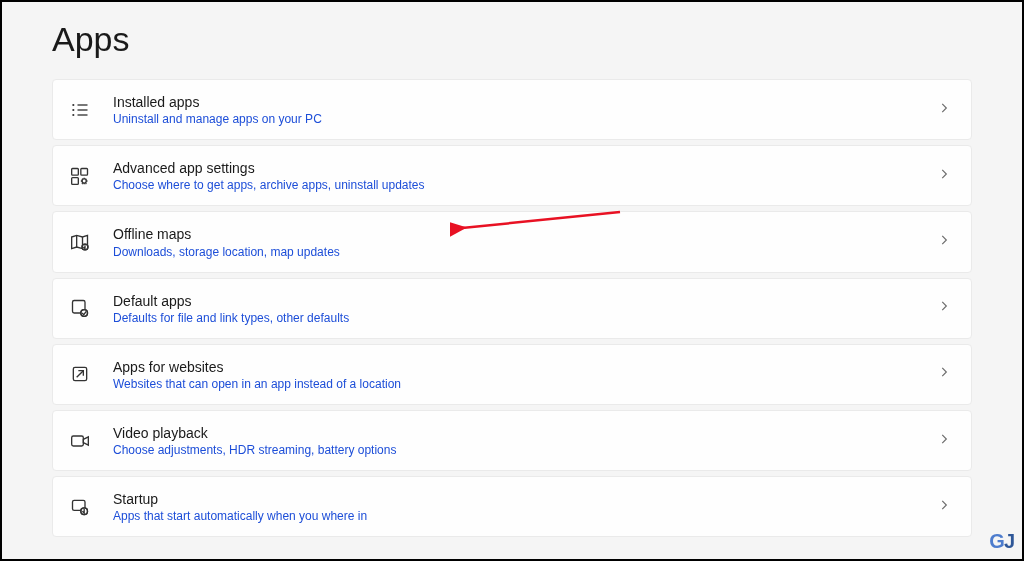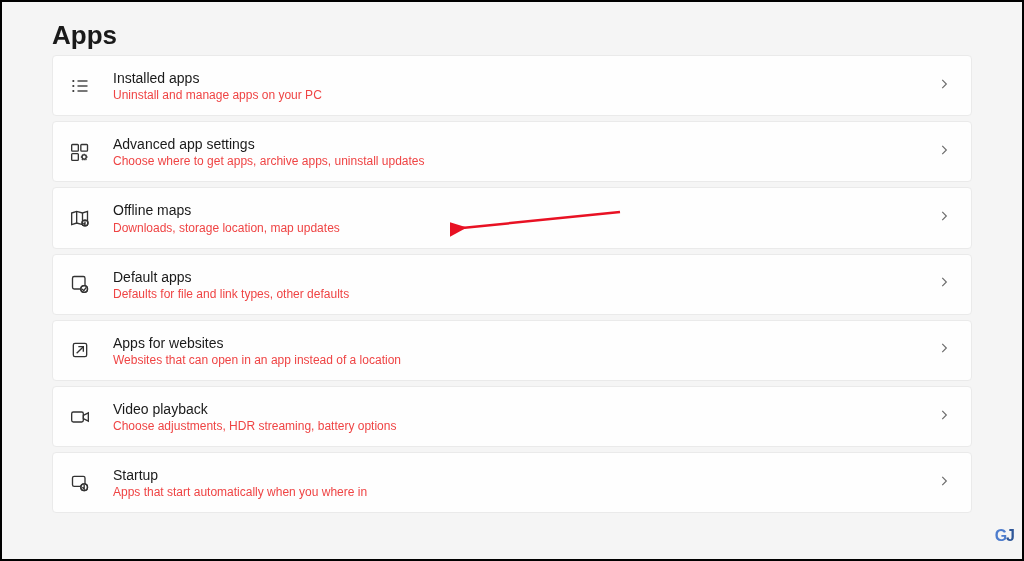--- a/index.html
+++ b/index.html
@@ -9,24 +9,24 @@
       width: 1024px;
       height: 561px;
       border: 2px solid #000;
       position: relative;
       overflow: hidden;
     }
     .container {
       padding: 18px 50px;
     }
     .page-title {
-      font-size: 26px;
-      font-weight: 700;
+      font-size: 34px;
+      font-weight: 400;
       color: #1a1a1a;
-      margin-bottom: 4px;
+      margin-bottom: 20px;
     }
     .settings-list {
       display: flex;
       flex-direction: column;
       gap: 5px;
     }
     .settings-item {
       background: #fefefe;
       border: 1px solid #eaeaea;
       border-radius: 4px;
@@ -47,37 +47,37 @@
     .item-icon svg { width: 20px; height: 20px; }
     .item-body { flex: 1; }
     .item-title {
       font-size: 14px;
       color: #1a1a1a;
       font-weight: 400;
       line-height: 1.3;
     }
     .item-desc {
       font-size: 12px;
-      color: #ef4444;
+      color: #1d4ed8;
       margin-top: 1px;
     }
     .item-chevron { color: #6b6b6b; }
     .item-chevron svg { width: 14px; height: 14px; }
     .annotation-arrow {
       position: absolute;
       left: 448px;
       top: 206px;
       pointer-events: none;
     }
     .watermark {
       position: absolute;
       right: 8px;
-      bottom: 14px;
+      bottom: 6px;
       color: #3b6fc9;
-      font-size: 16px;
+      font-size: 20px;
       font-weight: 900;
       letter-spacing: -1px;
       opacity: 0.9;
     }
     .watermark .j { color: #1a478f; }
   </style>
 </head>
 <body>
 
 <div class="container">

